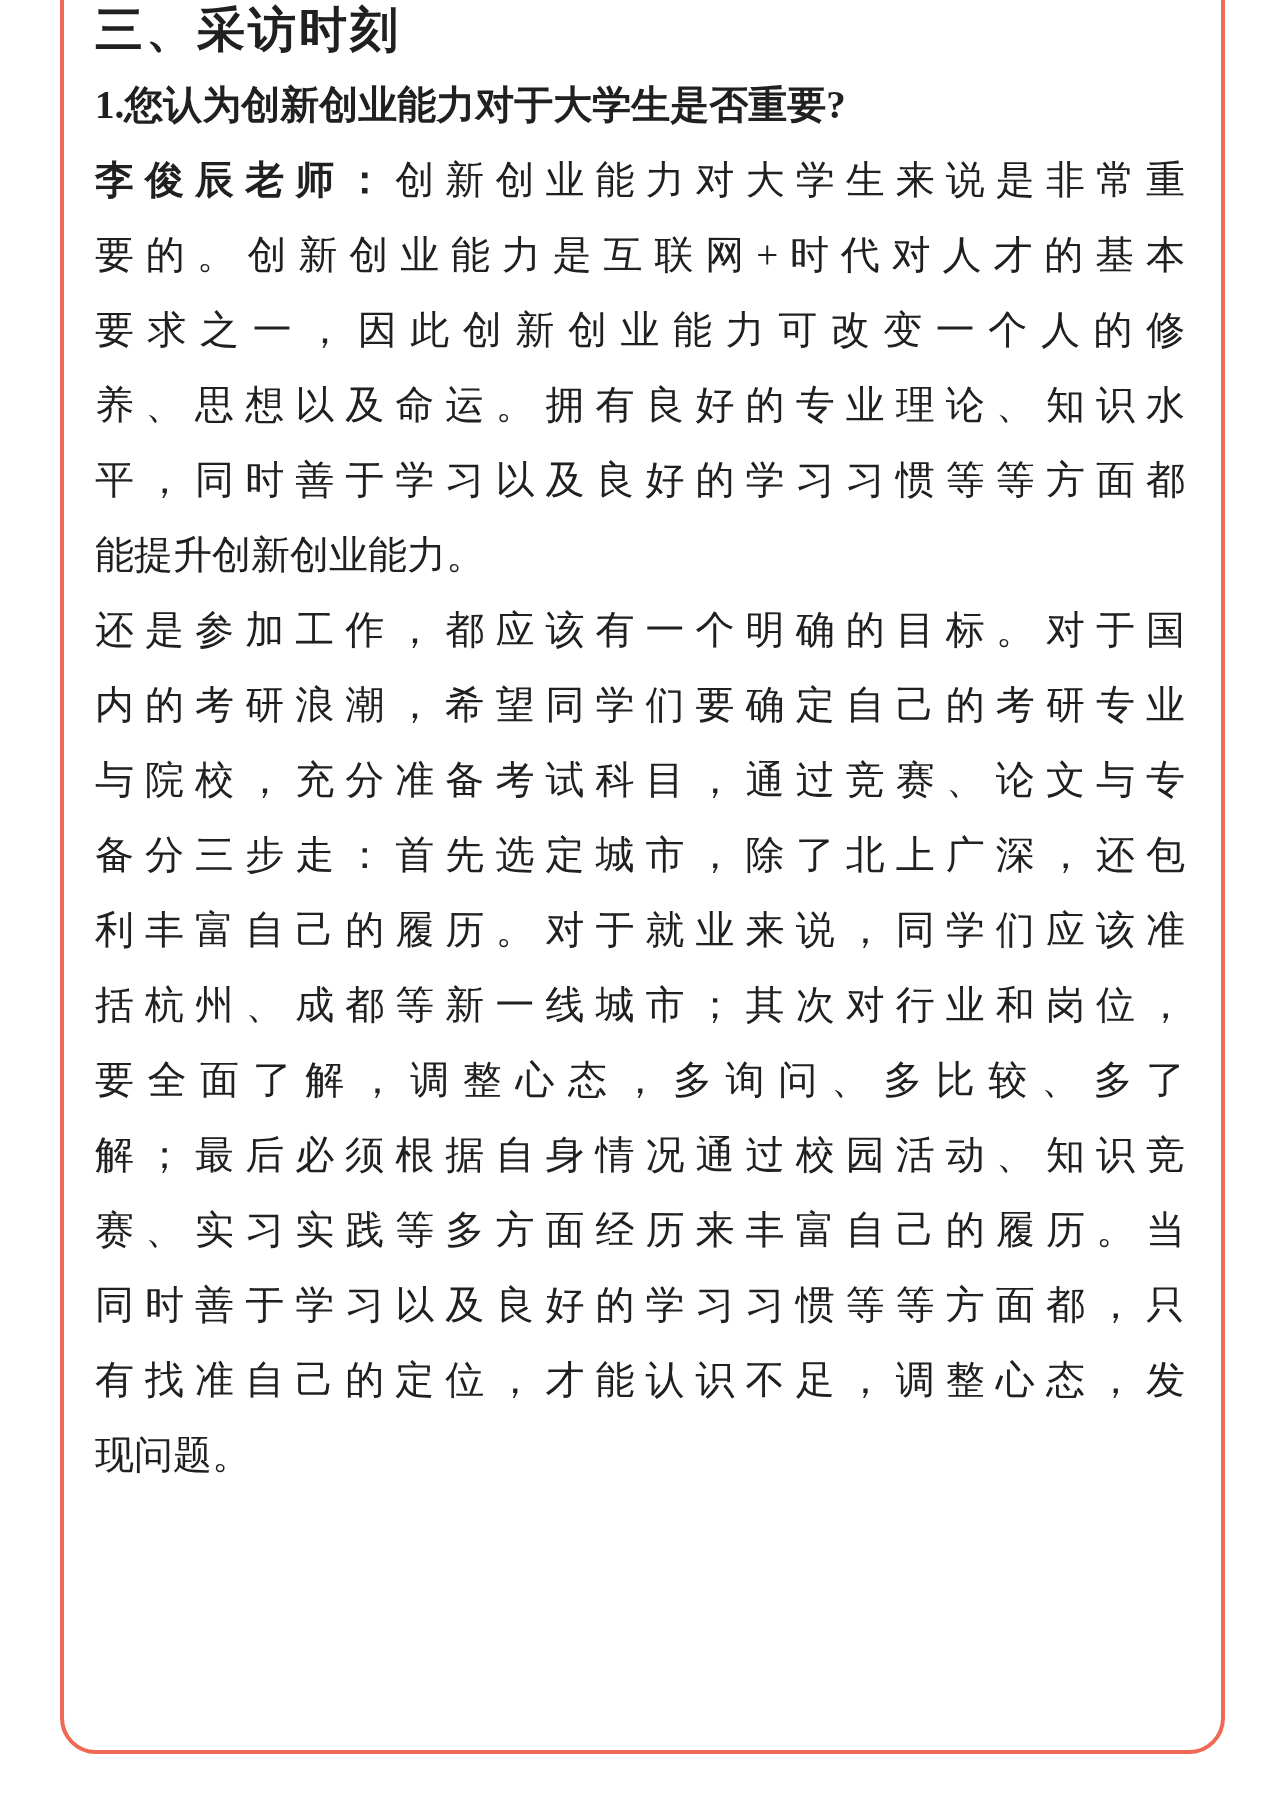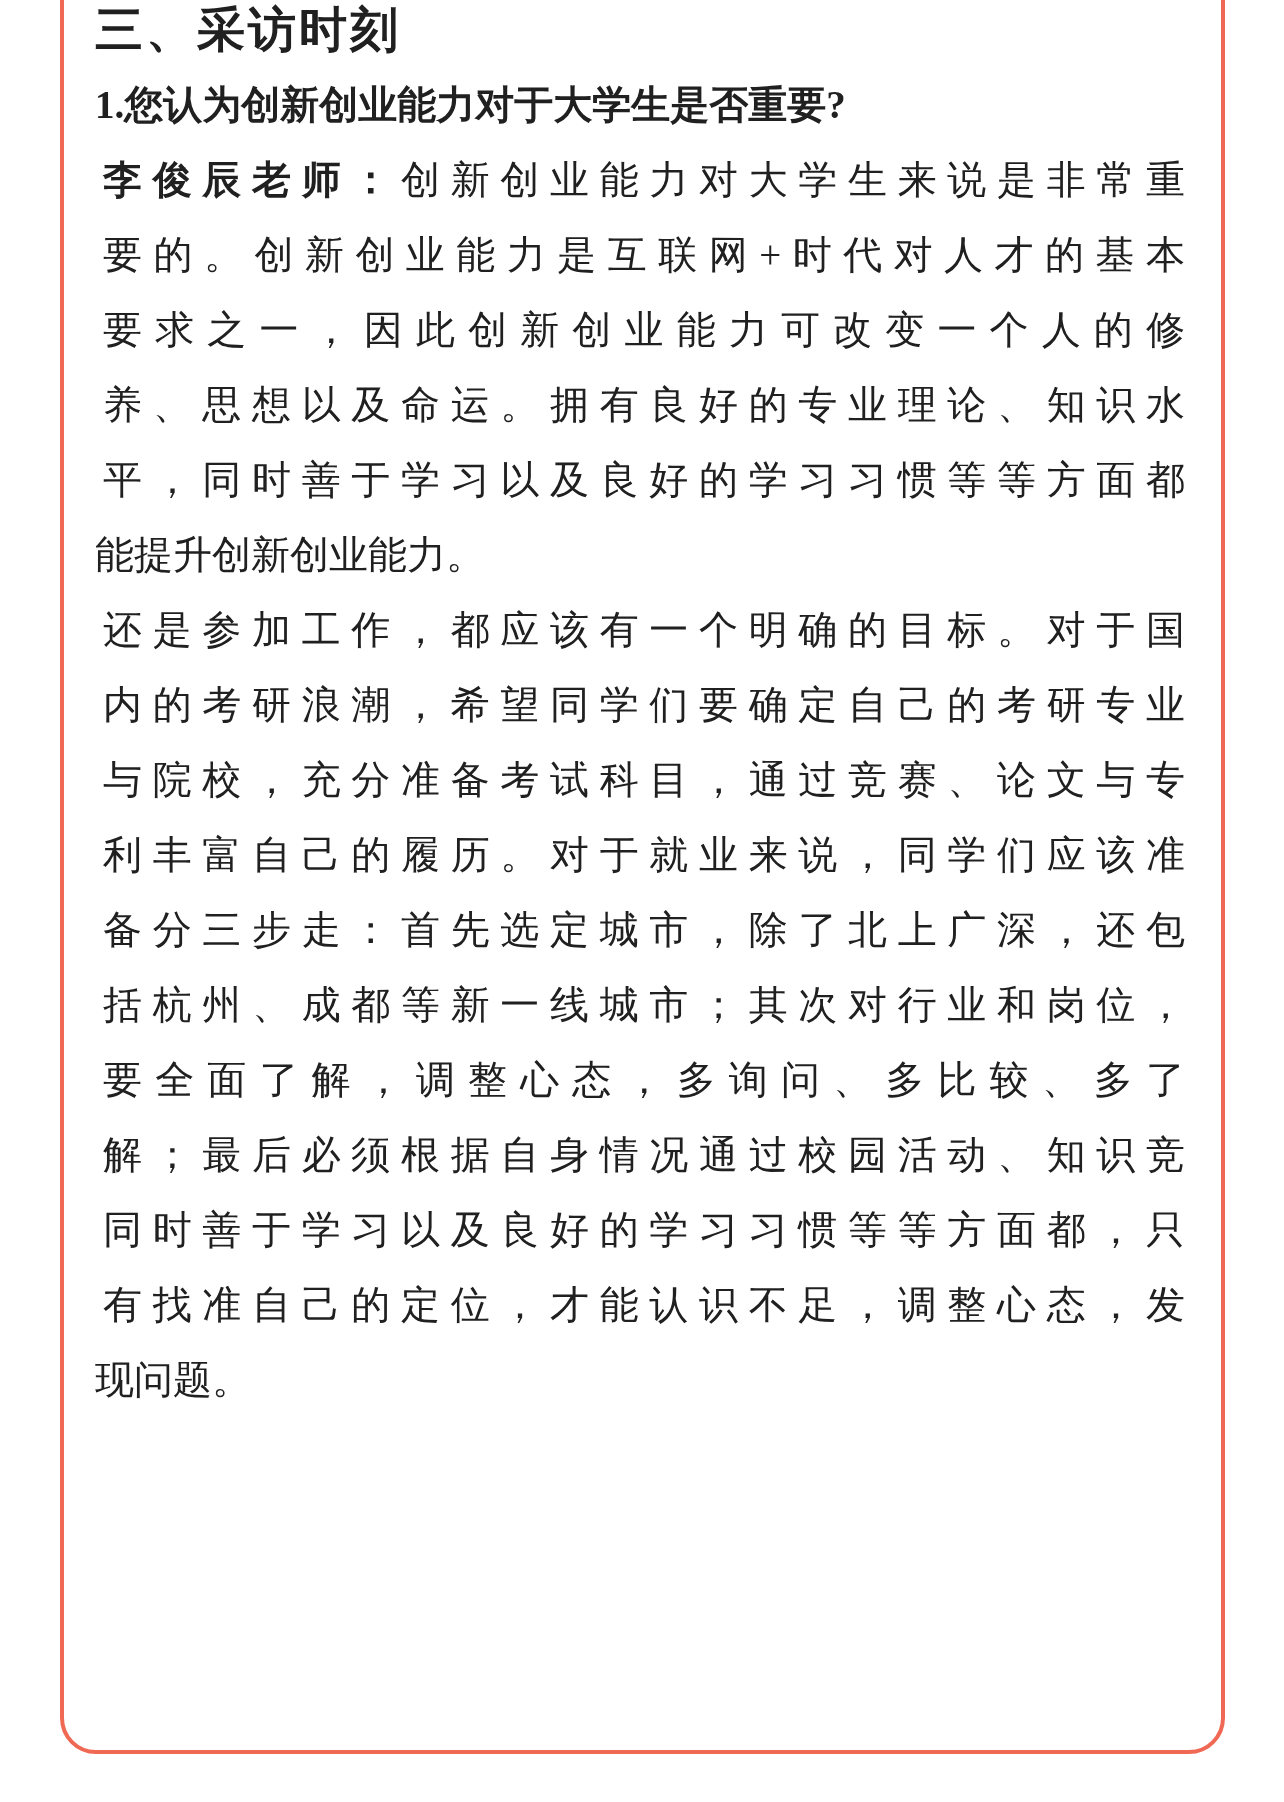--- a/index.html
+++ b/index.html
@@ -29,21 +29,20 @@
   }
   .line {
     font-size: 39px;
     line-height: 75px;
     color: #202020;
     text-align: justify;
     letter-spacing: 0;
   }
   .line.justify {
     text-align-last: justify;
-    margin-left: 8px;
   }
   .line.heading {
     font-size: 48px;
     font-weight: 800;
     letter-spacing: 3px;
     text-align: left;
     text-align-last: left;
   }
   .line.question {
     font-weight: 700;
@@ -64,22 +63,23 @@
       <div class="line question"><span class="seg-serif">1.</span><span class="">您认为创新创业能力对于大学生是否重要</span><span class="seg-serif">?</span></div>
       <div class="line body justify"><span class="seg-bold ">李俊辰老师：</span><span class="">创新创业能力对大学生来说是非常重</span></div>
       <div class="line body justify"><span class="">要的。创新创业能力是互联网</span><span class="seg-serif">+</span><span class="">时代对人才的基本</span></div>
       <div class="line body justify"><span class="">要求之一，因此创新创业能力可改变一个人的修</span></div>
       <div class="line body justify"><span class="">养、思想以及命运。拥有良好的专业理论、知识水</span></div>
       <div class="line body justify"><span class="">平，同时善于学习以及良好的学习习惯等等方面都</span></div>
       <div class="line body"><span class="">能提升创新创业能力。</span></div>
       <div class="line body justify"><span class="">还是参加工作，都应该有一个明确的目标。对于国</span></div>
       <div class="line body justify"><span class="">内的考研浪潮，希望同学们要确定自己的考研专业</span></div>
       <div class="line body justify"><span class="">与院校，充分准备考试科目，通过竞赛、论文与专</span></div>
+      <div class="line body justify"><span class="">备分三步走：首先选定城市，除了北上广深，还包</span></div>
       <div class="line body justify"><span class="">利丰富自己的履历。对于就业来说，同学们应该准</span></div>
-      <div class="line body justify"><span class="">备分三步走：首先选定城市，除了北上广深，还包</span></div>
       <div class="line body justify"><span class="">括杭州、成都等新一线城市；其次对行业和岗位，</span></div>
       <div class="line body justify"><span class="">要全面了解，调整心态，多询问、多比较、多了</span></div>
       <div class="line body justify"><span class="">解；最后必须根据自身情况通过校园活动、知识竞</span></div>
+      <div class="line body justify"><span class="">赛、实习实践等多方面经历来丰富自己的履历。当</span></div>
       <div class="line body justify"><span class="">同时善于学习以及良好的学习习惯等等方面都，只</span></div>
       <div class="line body justify"><span class="">有找准自己的定位，才能认识不足，调整心态，发</span></div>
       <div class="line body"><span class="">现问题。</span></div>
     </div>
 </div>
 
 </body></html>

